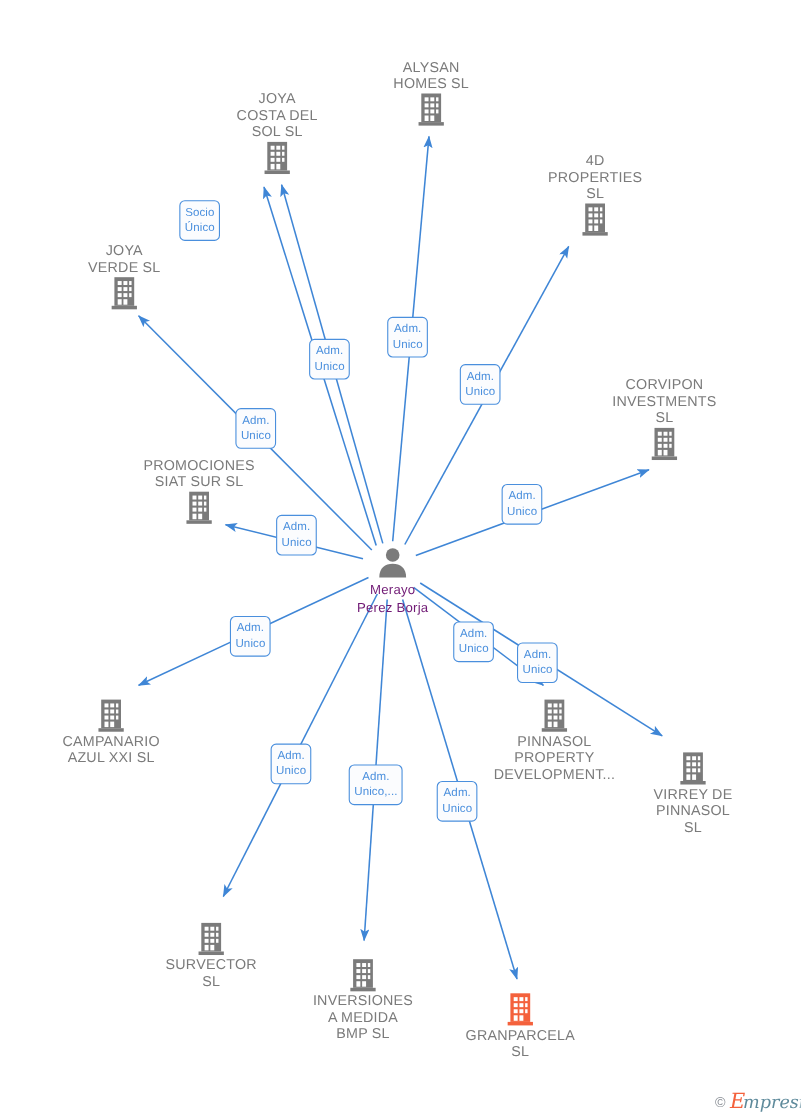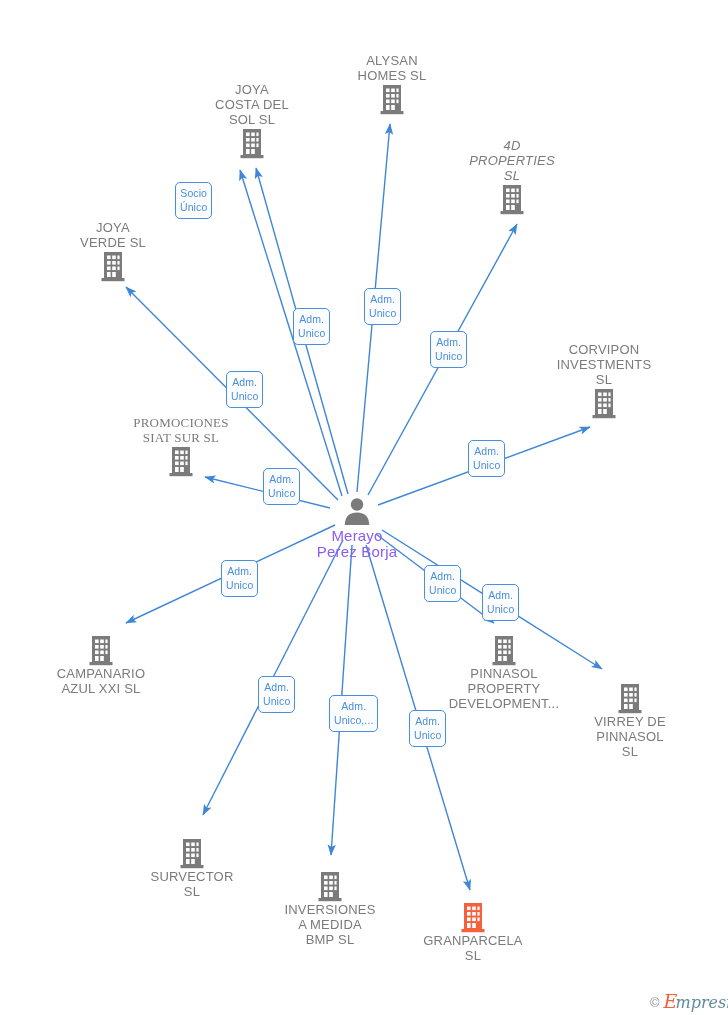--- a/index.html
+++ b/index.html
@@ -29,22 +29,22 @@
     text-align: center;
     line-height: 15px;
   }
   .node-label {
     font-size: 13px;
     color: #7b7b7b;
     letter-spacing: 0.2px;
     white-space: pre-line;
   }
   .node-label.person {
-    color: #8b5cf6;
-    font-size: 15px;
+    color: #701a75;
+    font-size: 12px;
     line-height: 16px;
   }
   .node-icon {
     display: block;
     margin: 0 auto;
     line-height: 0;
   }
   .node.below .node-icon { margin-top: 2px; }
   .node.above .node-icon { margin-bottom: 2px; }
   .edge-label {
@@ -53,21 +53,20 @@
     border: 1.4px solid #4a8fdd;
     border-radius: 5px;
     background: #fbfcfe;
     color: #4a8fdd;
     font-size: 10.5px;
     line-height: 14px;
     text-align: center;
     padding: 3px 4px 4px 4px;
     white-space: pre-line;
     letter-spacing: 0.1px;
-    margin-left: 12px;
   }
   .watermark {
     position: absolute;
     display: flex;
     align-items: center;
     gap: 4px;
     font-size: 15px;
   }
   .wm-c { color: #8a8f96; font-size: 13px; }
   .wm-e {
@@ -155,21 +154,21 @@
             <rect x="8" y="11" width="3.6" height="3.6" fill="#ffffff"></rect>
             <rect x="13.2" y="11" width="3.6" height="3.6" fill="#ffffff"></rect>
             <rect x="18.4" y="11" width="2.2" height="3.6" fill="#ffffff"></rect>
             <rect x="8" y="16.5" width="3.6" height="3.6" fill="#ffffff"></rect>
             <rect x="13.2" y="16.5" width="3.6" height="3.6" fill="#ffffff"></rect>
             <rect x="18.4" y="16.5" width="2.2" height="3.6" fill="#ffffff"></rect>
             <rect x="8" y="22" width="3.6" height="5" fill="#ffffff"></rect>
             <rect x="13.2" y="22" width="3.6" height="5" fill="#ffffff"></rect>
           </svg></span>
       </div>
-      <div class="node above" style="left: 512px; top: 138px; font-style: italic;">
+      <div class="node above" style="left: 541px; top: 138px;">
         <div class="node-label">4D
 PROPERTIES
 SL</div>
         <span class="node-icon"><svg width="28" height="32" viewBox="0 0 28 32" xmlns="http://www.w3.org/2000/svg">
             <rect x="5" y="2" width="18" height="26" fill="#7b7b7b"></rect>
             <rect x="2.5" y="28" width="23" height="3.2" fill="#7b7b7b"></rect>
             <rect x="8" y="5.5" width="3.6" height="3.6" fill="#ffffff"></rect>
             <rect x="13.2" y="5.5" width="3.6" height="3.6" fill="#ffffff"></rect>
             <rect x="18.4" y="5.5" width="2.2" height="3.6" fill="#ffffff"></rect>
             <rect x="8" y="11" width="3.6" height="3.6" fill="#ffffff"></rect>
@@ -214,21 +213,21 @@
             <rect x="8" y="11" width="3.6" height="3.6" fill="#ffffff"></rect>
             <rect x="13.2" y="11" width="3.6" height="3.6" fill="#ffffff"></rect>
             <rect x="18.4" y="11" width="2.2" height="3.6" fill="#ffffff"></rect>
             <rect x="8" y="16.5" width="3.6" height="3.6" fill="#ffffff"></rect>
             <rect x="13.2" y="16.5" width="3.6" height="3.6" fill="#ffffff"></rect>
             <rect x="18.4" y="16.5" width="2.2" height="3.6" fill="#ffffff"></rect>
             <rect x="8" y="22" width="3.6" height="5" fill="#ffffff"></rect>
             <rect x="13.2" y="22" width="3.6" height="5" fill="#ffffff"></rect>
           </svg></span>
       </div>
-      <div class="node above" style="left: 181px; top: 415px; font-family: Liberation Serif, serif;">
+      <div class="node above" style="left: 181px; top: 415px;">
         <div class="node-label">PROMOCIONES
 SIAT SUR  SL</div>
         <span class="node-icon"><svg width="28" height="32" viewBox="0 0 28 32" xmlns="http://www.w3.org/2000/svg">
             <rect x="5" y="2" width="18" height="26" fill="#7b7b7b"></rect>
             <rect x="2.5" y="28" width="23" height="3.2" fill="#7b7b7b"></rect>
             <rect x="8" y="5.5" width="3.6" height="3.6" fill="#ffffff"></rect>
             <rect x="13.2" y="5.5" width="3.6" height="3.6" fill="#ffffff"></rect>
             <rect x="18.4" y="5.5" width="2.2" height="3.6" fill="#ffffff"></rect>
             <rect x="8" y="11" width="3.6" height="3.6" fill="#ffffff"></rect>
             <rect x="13.2" y="11" width="3.6" height="3.6" fill="#ffffff"></rect>

